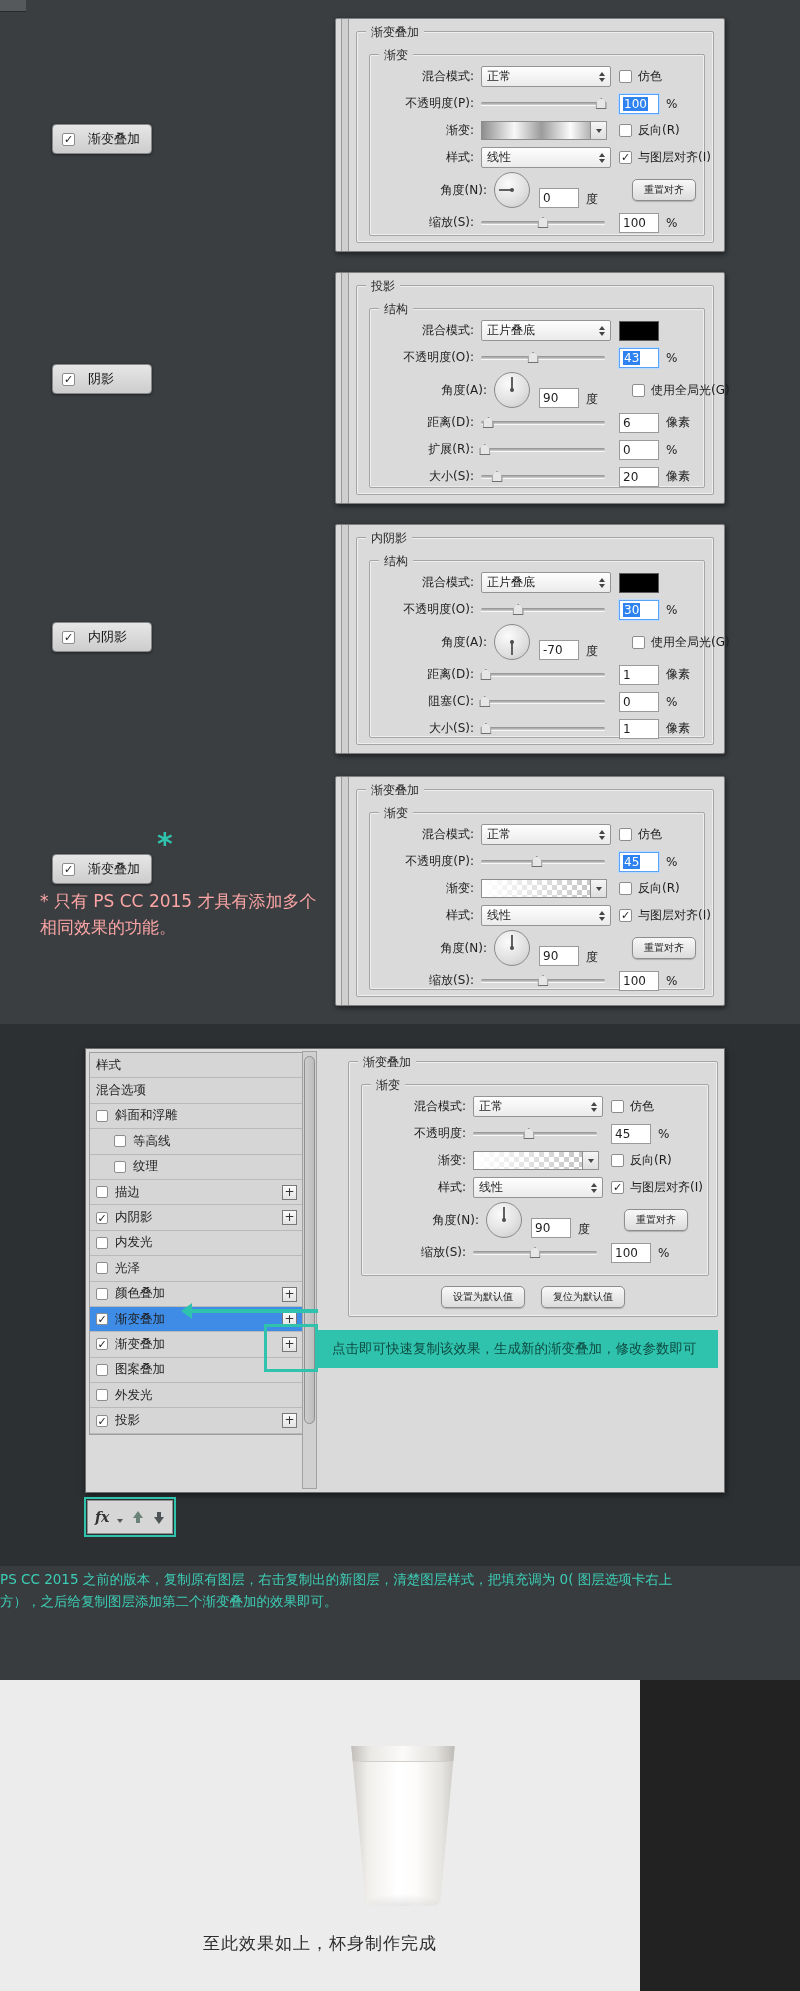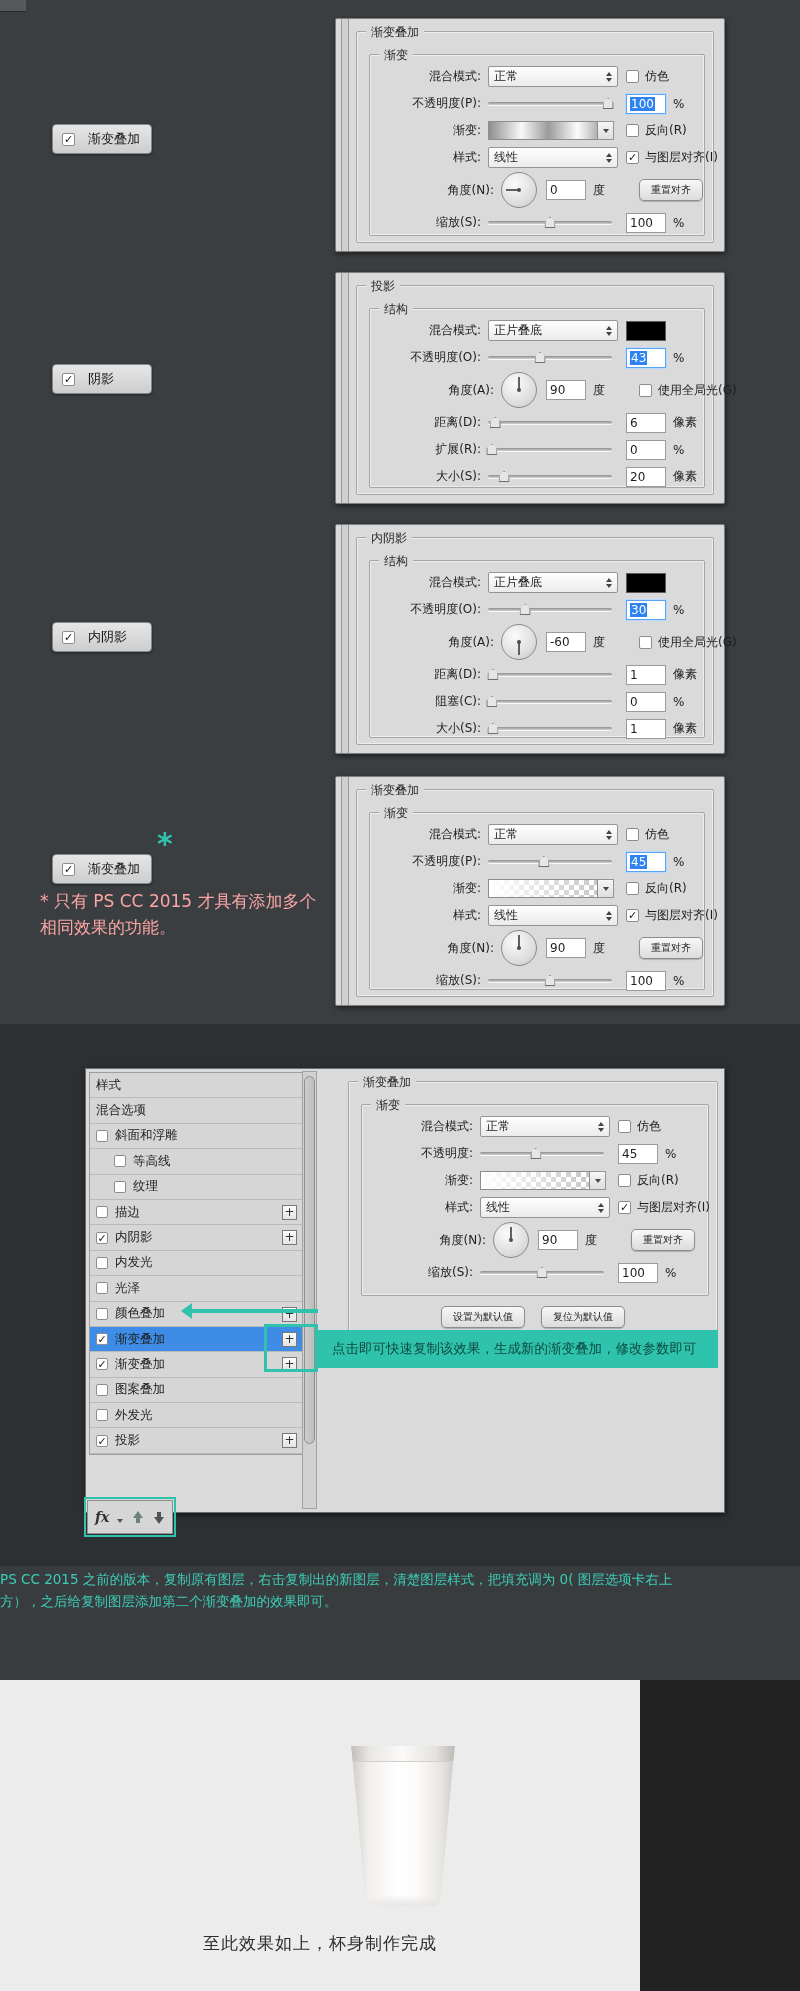--- a/index.html
+++ b/index.html
@@ -27,24 +27,24 @@
   .ps-strip{position:absolute;left:5px;top:0;bottom:0;width:6px;background:#cfcfcf;
             border-left:1px solid #999;border-right:1px solid #999;}
   .gbox{position:absolute;border:1px solid #a5a5a5;border-radius:2px;box-shadow:inset 0 0 0 1px rgba(255,255,255,.55);}
   .gbox-outer{left:20px;right:10px;top:12px;bottom:8px;}
   .gbox-inner{position:absolute;left:12px;right:8px;top:22px;bottom:6px;border:1px solid #a5a5a5;
               border-radius:2px;box-shadow:inset 0 0 0 1px rgba(255,255,255,.55);}
   .legend{position:absolute;top:-8px;left:9px;background:#dadada;padding:0 5px;font-size:12px;color:#2a2a2a;white-space:nowrap;}
   .rows{position:absolute;left:2px;right:2px;top:8px;}
 
   
-  .ps-row{display:flex;align-items:center;height:27px;padding-left:6px;margin-left:7px;}
+  .ps-row{display:flex;align-items:center;height:27px;padding-left:6px;}
   .ps-row.tall{height:38px;padding-left:19px;}
   .ps-label{flex:0 0 96px;text-align:right;padding-right:7px;font-size:12px;color:#222;white-space:nowrap;}
-  .cwrap{flex:0 0 138px;display:flex;align-items:center;}
+  .cwrap{flex:0 0 138px;display:flex;align-items:flex-end;}
   .tail{display:flex;align-items:center;}
   .ps-select{width:130px;height:21px;box-sizing:border-box;background:linear-gradient(#fefefe,#ebebeb);
              border:1px solid #949494;border-radius:2px;display:flex;align-items:center;
              justify-content:space-between;padding:0 5px;font-size:12px;}
   .spin{display:flex;flex-direction:column;align-items:center;gap:2px;}
   .tri-u{width:0;height:0;border-left:3.5px solid transparent;border-right:3.5px solid transparent;border-bottom:4px solid #444;}
   .tri-d{width:0;height:0;border-left:3.5px solid transparent;border-right:3.5px solid transparent;border-top:4px solid #444;}
   .ps-slider{position:relative;width:124px;height:15px;}
   .ps-slider::before{content:"";position:absolute;left:0;right:0;top:6px;height:3px;border-radius:2px;
              background:linear-gradient(#8d8d8d,#d2d2d2);box-shadow:0 1px 0 rgba(255,255,255,.8);}
@@ -71,21 +71,21 @@
   .ps-grad.silver{background:linear-gradient(90deg,#8e8e8e,#f8f8f8 30%,#9b9b9b 55%,#fcfcfc 82%,#b3b3b3);}
   .ps-grad.transparent{background-image:
       linear-gradient(90deg,#ffffff 0%,rgba(255,255,255,0) 96%),
       linear-gradient(45deg,#c9c9c9 25%,transparent 25%,transparent 75%,#c9c9c9 75%),
       linear-gradient(45deg,#c9c9c9 25%,#fff 25%,#fff 75%,#c9c9c9 75%);
       background-size:100% 100%,10px 10px,10px 10px;background-position:0 0,0 0,5px 5px;background-color:#fff;}
   .ps-grad-dd{width:16px;height:19px;box-sizing:border-box;border:1px solid #949494;border-left:none;
               background:linear-gradient(#f6f6f6,#dedede);display:flex;align-items:center;justify-content:center;}
 
   
-  .dialog{position:absolute;left:85px;top:44px;width:640px;height:445px;box-sizing:border-box;
+  .dialog{position:absolute;left:85px;top:24px;width:640px;height:445px;box-sizing:border-box;
           background:#dadada;border:1px solid #6d6d6d;box-shadow:1px 2px 6px rgba(0,0,0,.55);}
   .style-list{position:absolute;left:3px;top:3px;width:212px;border:1px solid #9e9e9e;background:#d6d6d6;}
   .ls-row{position:relative;height:25.4px;box-sizing:border-box;display:flex;align-items:center;
           border-bottom:1px solid #b9b9b9;padding:0 6px;font-size:12.5px;color:#1e1e1e;}
   .ls-row.sel{background:#3e8ce5;}
   .ls-row .ps-check{width:12px;height:12px;margin-right:7px;}
   .ls-row.ind{padding-left:24px;}
   .plus{position:absolute;right:5px;top:5px;width:15px;height:15px;box-sizing:border-box;border:1px solid #787878;
         background:linear-gradient(#fbfbfb,#e3e3e3);font-size:12px;line-height:12px;text-align:center;color:#333;}
   .scrollbar{position:absolute;left:216px;top:2px;width:15px;height:438px;background:#d0d0d0;
@@ -397,21 +397,21 @@
                 </span>
               </div>
               <div class="ps-row tall">
                 <span class="ps-label">角度(A):</span>
                 <span class="cwrap">
                   <span class="ps-dial">
                     <span class="ptr" style="transform: rotate(0deg);"></span>
                     <span class="dot"></span>
                   </span>
                   <span class="ps-field">
-                    <span>-60</span>
+                    <span>-70</span>
                   </span>
                   <span class="ps-unit">度</span>
                 </span>
                 <span class="tail">
                   <span class="ps-check"></span>
                   <span class="ps-cblabel">使用全局光(G)</span>
                 </span>
               </div>
               <div class="ps-row">
                 <span class="ps-label">距离(D):</span>

